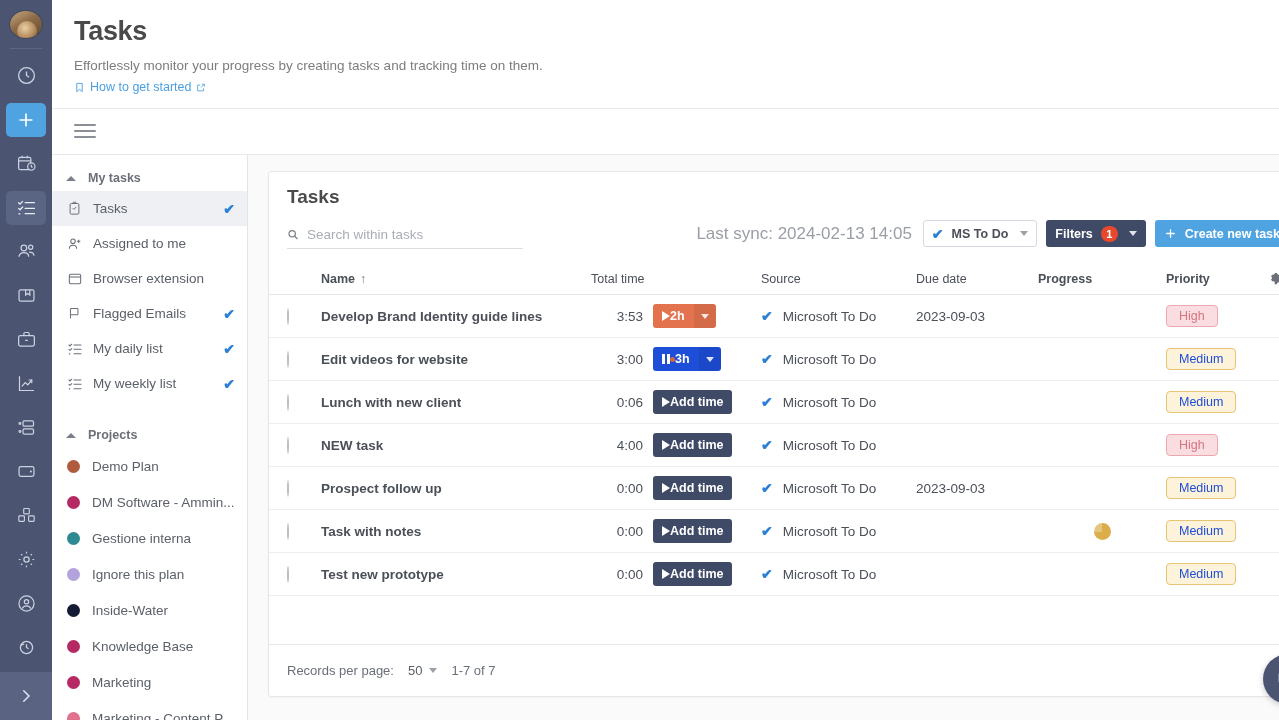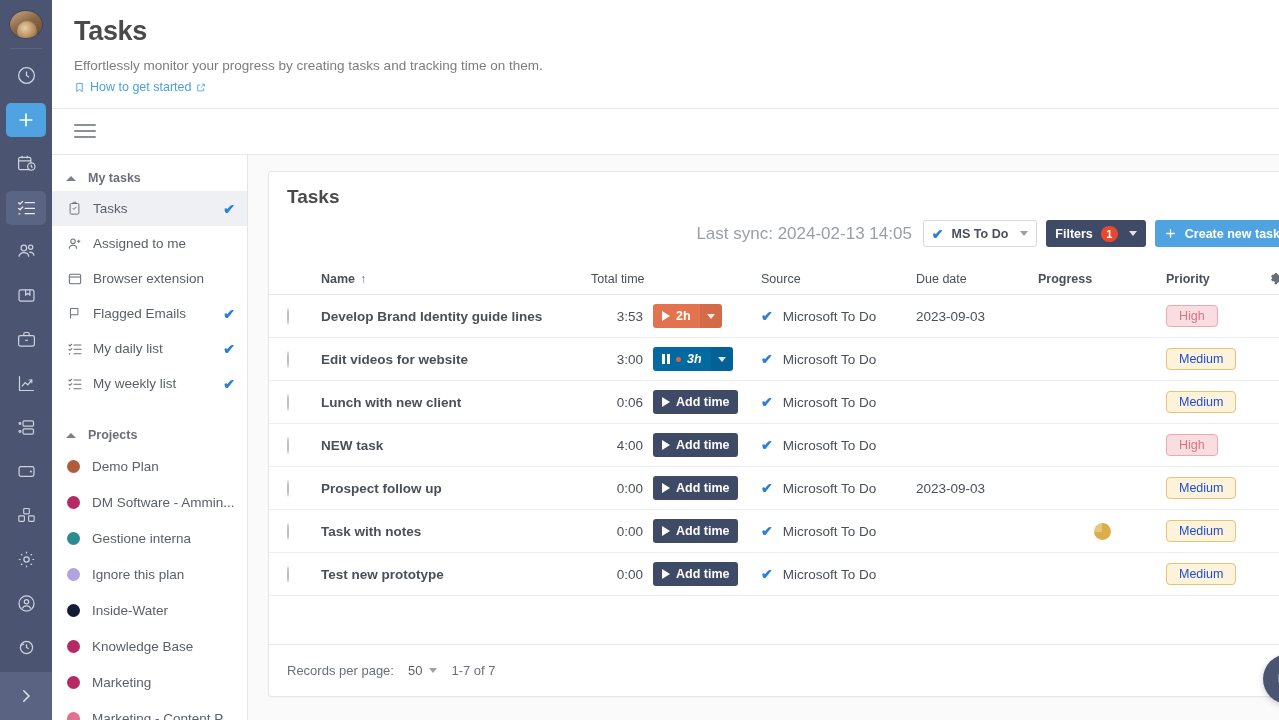--- a/index.html
+++ b/index.html
@@ -153,25 +153,25 @@
 
   .circle-cb {
     width:17px;height:17px;border-radius:50%;border:1px solid #b9bdc4; background:#fff; cursor:pointer;
   }
   .sort-arrow { font-size:12px; color:#6a6f78; margin-left:5px; }
 
   .timer-btn {
     display:inline-flex; align-items:stretch; border-radius:3px; overflow:hidden;
     height:24px; cursor:pointer; user-select:none;
   }
-  .timer-main { display:flex; align-items:center; gap:6px; padding:0 9px; color:#fff; font-size:12.5px; font-weight:bold;}
+  .timer-main { display:flex; align-items:center; padding:0 9px; color:#fff; font-size:12.5px; font-weight:bold;}
   .timer-caret { display:flex; align-items:center; padding:0 7px; color:#fff; }
   .t-add   { background:#3f4a66; }
   .t-run   { background:#e3734e; }
-  .t-pause { background:#0369a1;font-style:italic; }
+  .t-pause { background:#1d4ed8; }
   .t-run .timer-caret, .t-pause .timer-caret { background: rgba(0,0,0,.07); }
   .play-tri { width:0;height:0;border-left:8px solid #fff;border-top:5px solid transparent;border-bottom:5px solid transparent;}
   .pause-ic { display:flex; gap:2px; }
   .pause-ic i { width:3px;height:10px;background:#fff;display:block; }
   .rec-dot { width:5px;height:5px;border-radius:50%;background:#d4673f;display:inline-block;}
 
   .pill { display:inline-flex; align-items:center; justify-content:center;
           height:22px; padding:0 12px; border-radius:4px; font-size:12.5px; }
   .pill-high { background:#f9dde0; border:1px solid #eda9b2; color:#d47683; }
   .pill-med  { background:#fdf2da; border:1px solid #e6c473; color:#1d4ed8; }
@@ -449,20 +449,27 @@
           </div>
         </div>
 
         <div class="main">
           <div class="card">
 
             <div class="card-top">
               <div class="card-title">Tasks</div>
 
               <div class="ctrlrow">
+                <div class="search-wrap">
+                  <svg width="13" height="13" viewBox="0 0 24 24" fill="none" stroke="#7d828b" stroke-width="2.4">
+                      <circle cx="10.5" cy="10.5" r="6.5"></circle>
+                      <path d="M15.5 15.5L21 21"></path>
+                    </svg>
+                  <input type="text" placeholder="Search within tasks" style="">
+                </div>
 
                 <div class="ctrl-right">
                   <span class="lastsync">Last sync: 2024-02-13 14:05</span>
 
                   <button class="btn btn-src">
                     <span class="check-blue">✔</span>
                     <span>MS To Do</span>
                     <span class="caret-dn" style="color:#8b8f98;margin-left:4px"></span>
                   </button>
 

